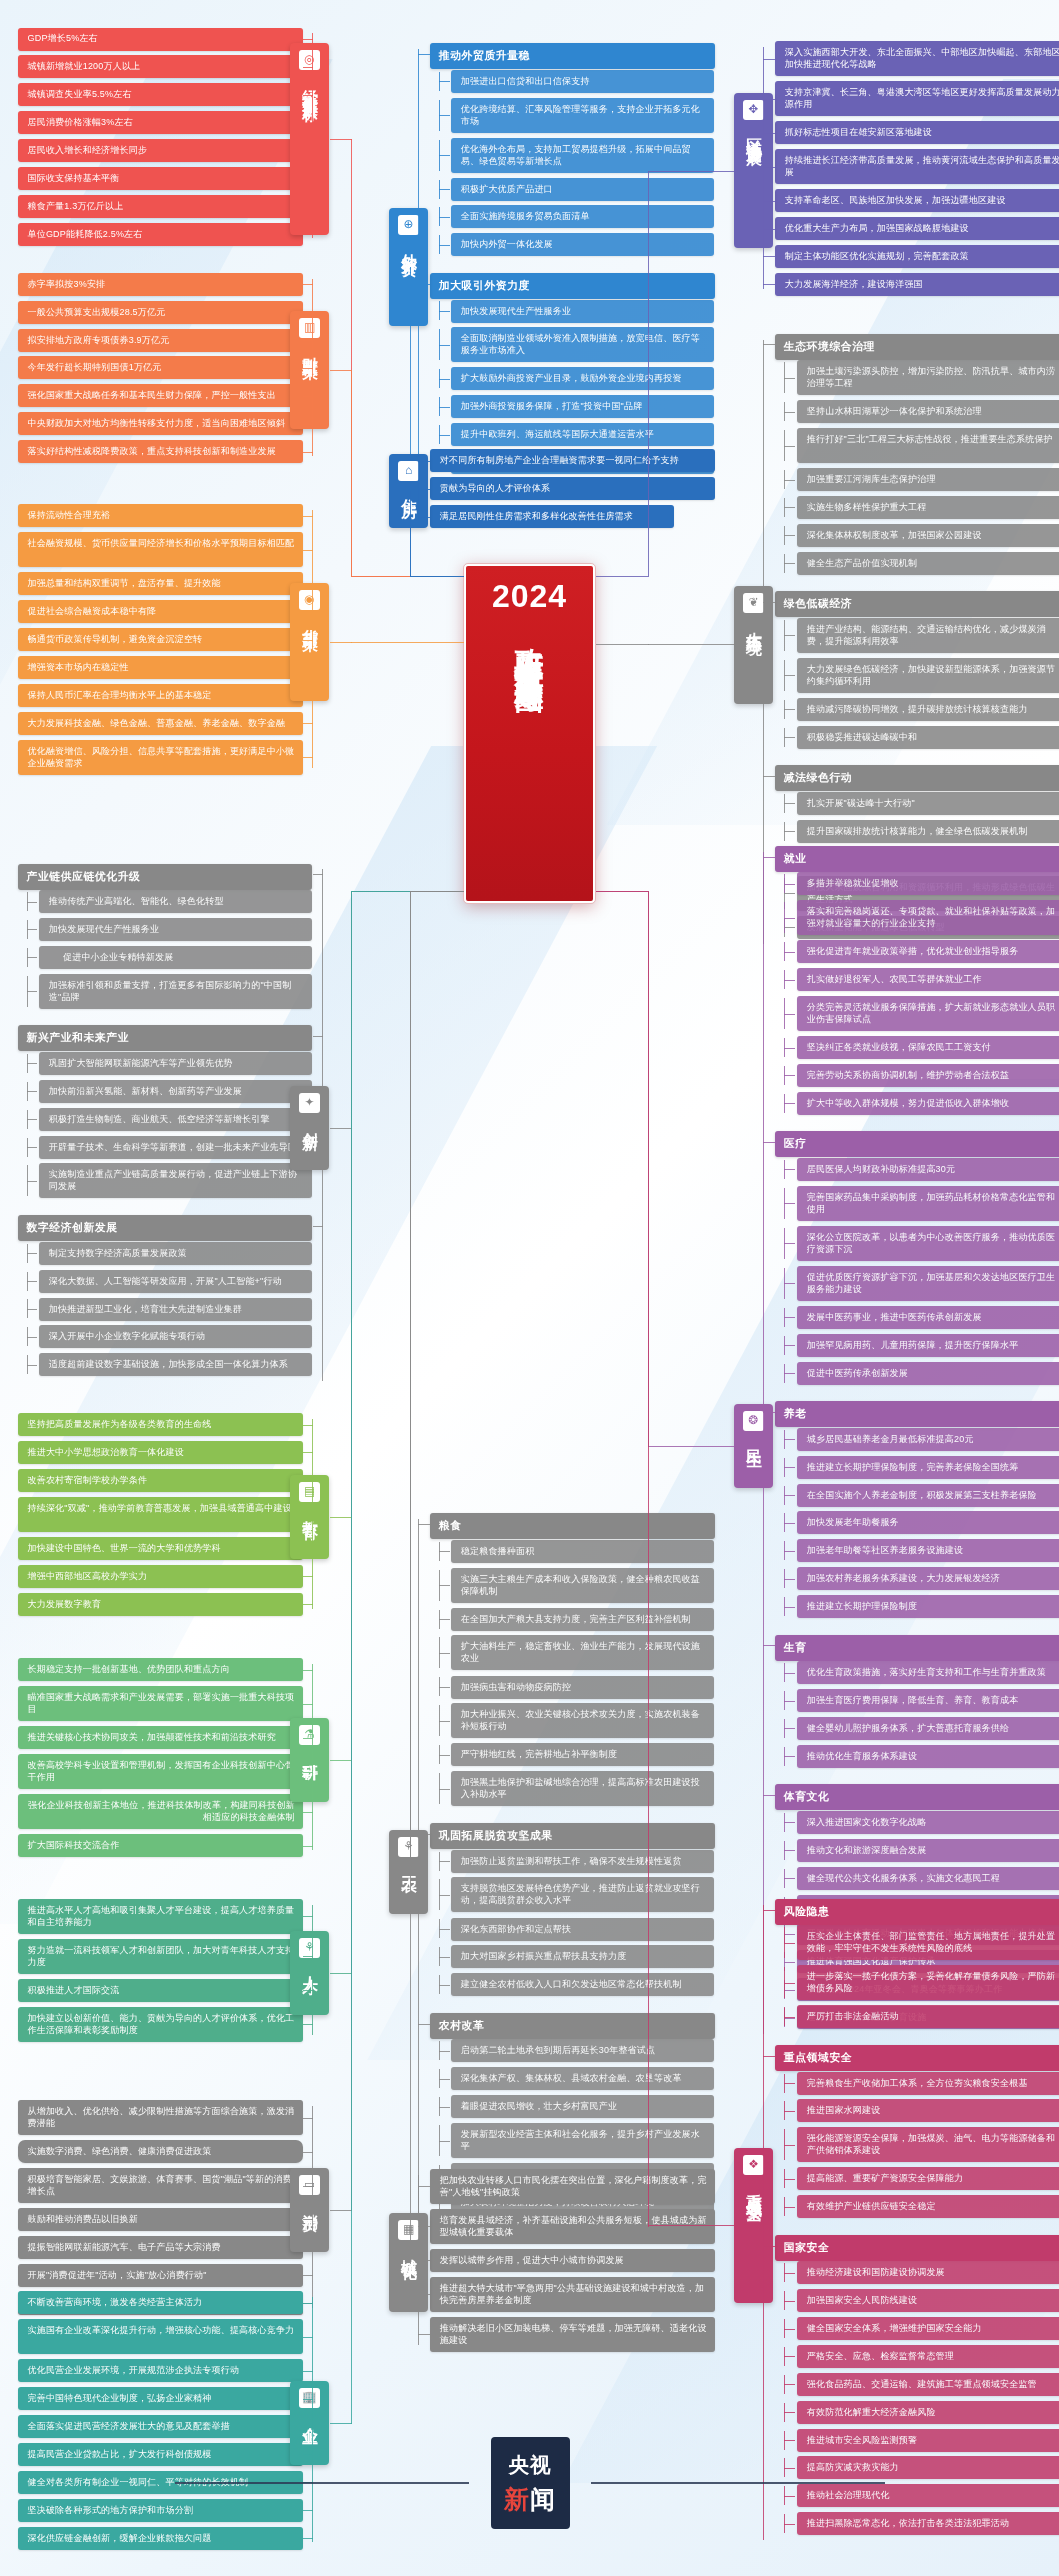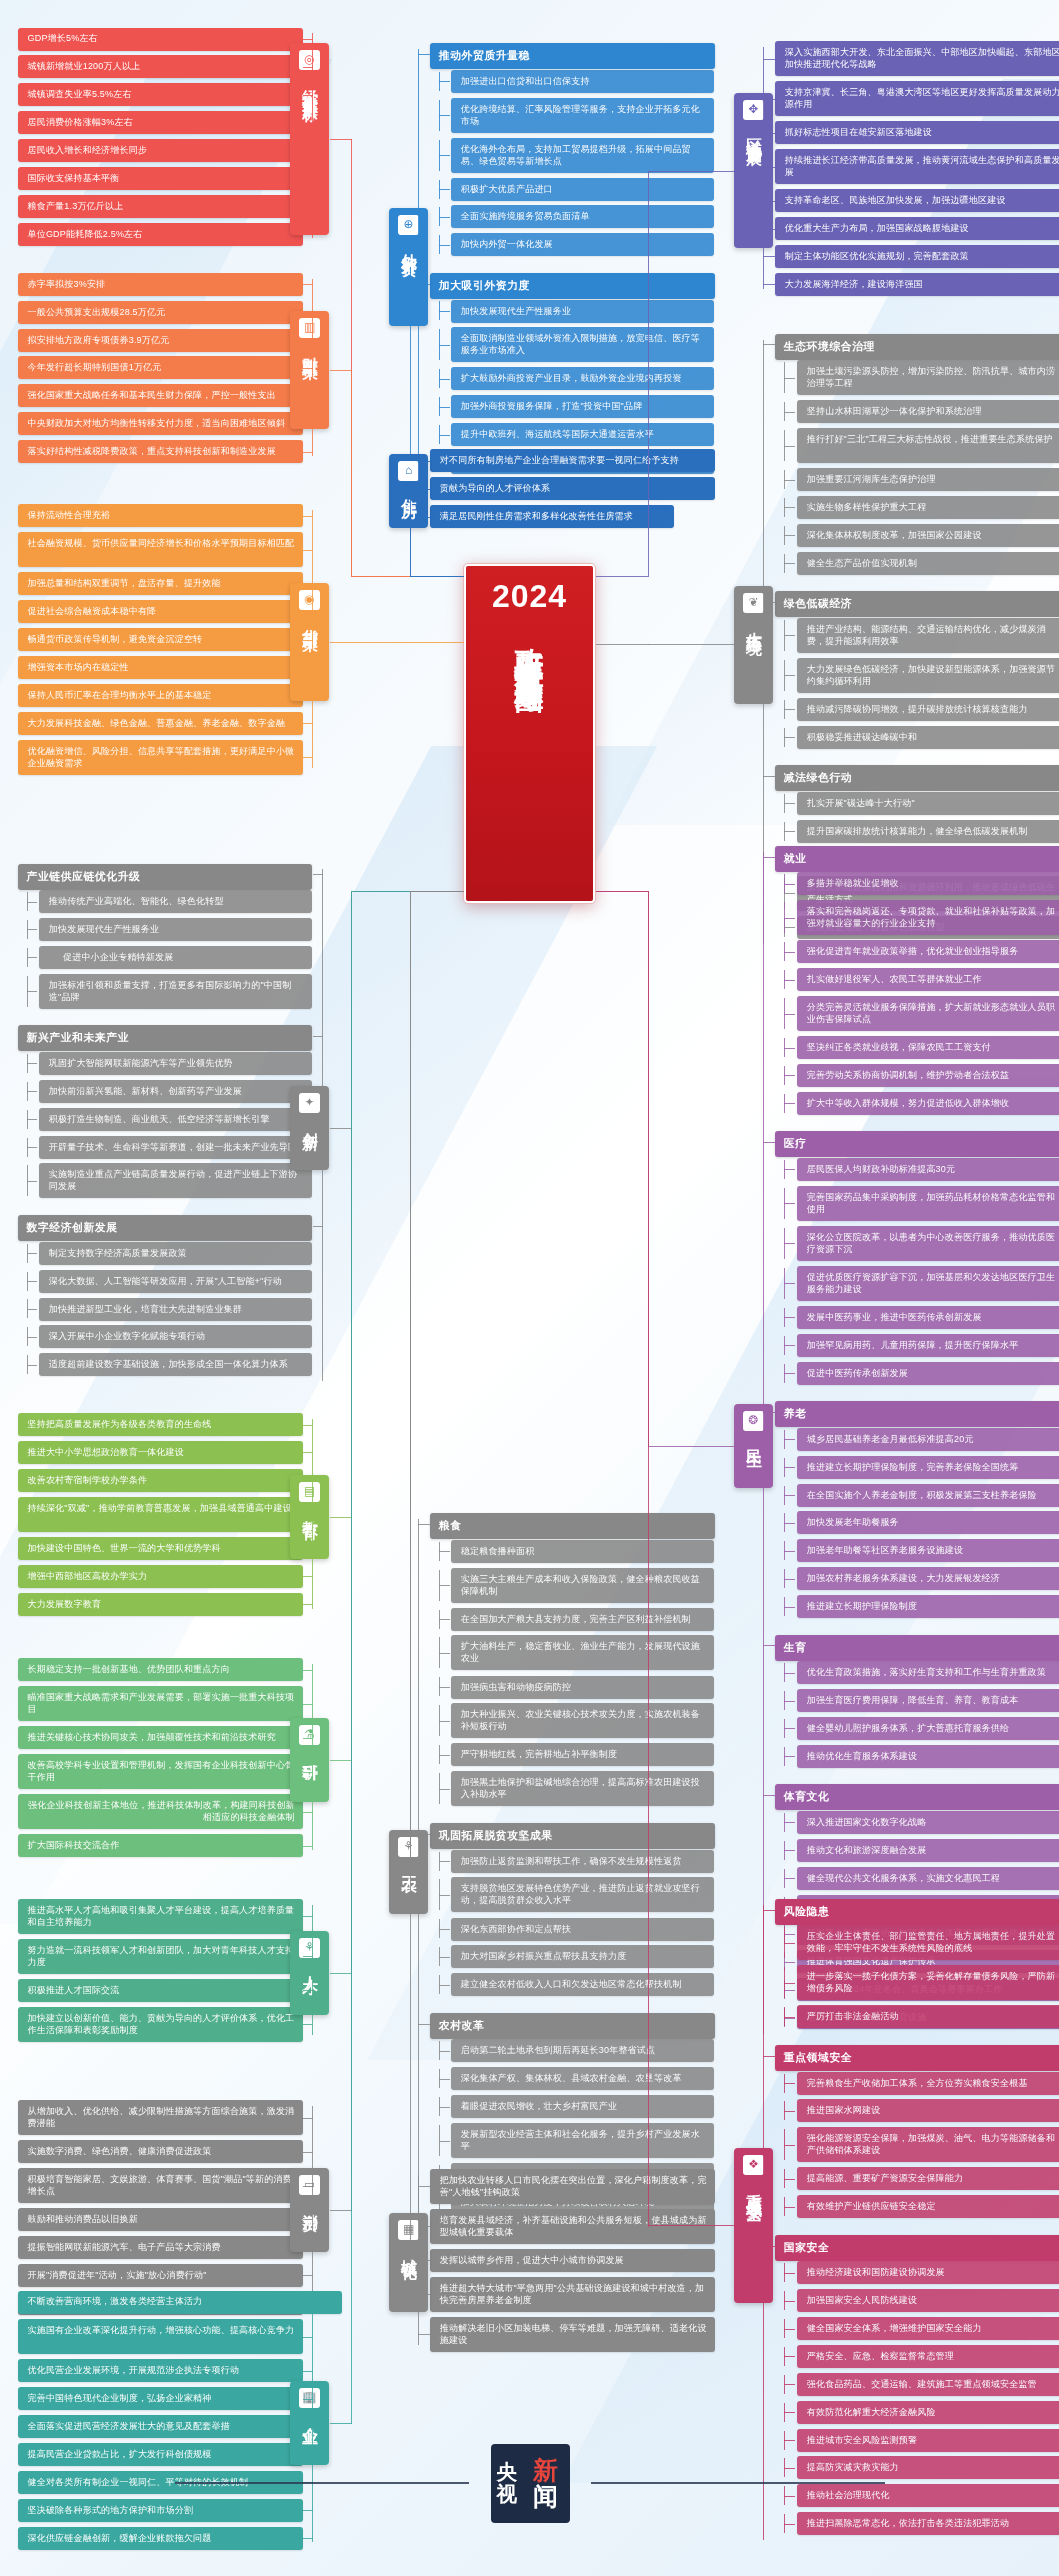--- a/index.html
+++ b/index.html
@@ -58,22 +58,22 @@
   #center-title .tt{
     writing-mode:vertical-rl; text-orientation:upright; color:#fff;
     font-size:29px; font-weight:bold; letter-spacing:2.9px; margin-top:13.7px;
     height:263px; text-align:left;
   }
 
   
   #footer{position:absolute;left:0;right:0;top:2424px;height:118px;z-index:3;
           display:flex;align-items:center;justify-content:center;}
   #footer .rule{height:2px;background:#2b3a55;width:294px;opacity:.85;}
-  #logo{width:79px;height:79px;background:#1d2b45;border-radius:3.9px;margin:0 21.6px;
-        display:flex;flex-direction:row;align-items:center;justify-content:center;gap:11px;padding:5.9px;}
+  #logo{width:79px;height:92px;background:#1d2b45;border-radius:3.9px;margin:0 21.6px;
+        display:flex;flex-direction:column;align-items:center;justify-content:center;gap:11px;padding:5.9px;}
   #logo .l1{color:#fff;font-size:20.6px;font-weight:bold;letter-spacing:1px;line-height:1.05;}
   #logo .l2{font-size:25px;font-weight:bold;letter-spacing:1px;line-height:1.05;}
   #logo .l2 b:first-child{color:#e8453c;}
   #logo .l2 b:last-child{color:#fff;}
 </style>
 </head>
 <body>
 
 <div class="bg-deco">
   <i style="left:-79px;top:59px;width:177px;height:883px;"></i>
@@ -271,21 +271,21 @@
     <div class="ln" style="left:312px;top:1905px;width:1.4px;height:130px;background:#4fae8b;opacity:.85;"></div>
     <div class="ln" style="left:303px;top:1916px;width:9.8px;height:1.4px;background:#4fae8b;opacity:.85;"></div>
     <div class="ln" style="left:303px;top:1956px;width:9.8px;height:1.4px;background:#4fae8b;opacity:.85;"></div>
     <div class="ln" style="left:303px;top:1990px;width:9.8px;height:1.4px;background:#4fae8b;opacity:.85;"></div>
     <div class="ln" style="left:303px;top:2024px;width:9.8px;height:1.4px;background:#4fae8b;opacity:.85;"></div>
     <div class="ln" style="left:312px;top:1973px;width:-21.6px;height:1.4px;background:#4fae8b;opacity:.85;"></div>
     <div class="ln" style="left:330px;top:1973px;width:21.6px;height:1.4px;background:#4fae8b;opacity:.85;"></div>
     <div class="ln" style="left:351px;top:891px;width:1.4px;height:1083px;background:#4fae8b;opacity:.85;"></div>
     <div class="ln" style="left:351px;top:891px;width:113px;height:1.4px;background:#4fae8b;opacity:.85;"></div>
     <div class="leaf" style="left:17.7px;top:2100px;width:285px;min-height:35px;background:#888;">从增加收入、优化供给、减少限制性措施等方面综合施策，激发消费潜能</div>
-    <div class="leaf" style="left:17.7px;top:2140px;width:285px;min-height:23px;background:#888;">实施数字消费、绿色消费、健康消费促进政策</div>
+    <div class="leaf" style="left:17.7px;top:2140px;width:285px;min-height:23px;background:#888;border-radius:7px;">实施数字消费、绿色消费、健康消费促进政策</div>
     <div class="leaf" style="left:17.7px;top:2168px;width:285px;min-height:35px;background:#888;">积极培育智能家居、文娱旅游、体育赛事、国货"潮品"等新的消费增长点</div>
     <div class="leaf" style="left:17.7px;top:2208px;width:285px;min-height:23px;background:#888;">鼓励和推动消费品以旧换新</div>
     <div class="leaf" style="left:17.7px;top:2236px;width:285px;min-height:23px;background:#888;">提振智能网联新能源汽车、电子产品等大宗消费</div>
     <div class="leaf" style="left:17.7px;top:2264px;width:285px;min-height:23px;background:#888;">开展"消费促进年"活动，实施"放心消费行动"</div>
     <div class="leaf" style="left:17.7px;top:2292px;width:285px;min-height:23px;background:#888;">加强消费者权益保护，落实带薪休假制度</div>
     <div class="chip" style="left:290px;top:2168px;height:84px;background:#888;">
       <div class="ico" style="color: rgb(136, 136, 136);">▭</div>
       <div class="cl">消费</div>
     </div>
     <div class="ln" style="left:312px;top:2106px;width:1.4px;height:202px;background:#888;opacity:.85;"></div>
@@ -293,21 +293,21 @@
     <div class="ln" style="left:303px;top:2152px;width:9.8px;height:1.4px;background:#888;opacity:.85;"></div>
     <div class="ln" style="left:303px;top:2186px;width:9.8px;height:1.4px;background:#888;opacity:.85;"></div>
     <div class="ln" style="left:303px;top:2219px;width:9.8px;height:1.4px;background:#888;opacity:.85;"></div>
     <div class="ln" style="left:303px;top:2247px;width:9.8px;height:1.4px;background:#888;opacity:.85;"></div>
     <div class="ln" style="left:303px;top:2275px;width:9.8px;height:1.4px;background:#888;opacity:.85;"></div>
     <div class="ln" style="left:303px;top:2303px;width:9.8px;height:1.4px;background:#888;opacity:.85;"></div>
     <div class="ln" style="left:312px;top:2210px;width:-21.6px;height:1.4px;background:#888;opacity:.85;"></div>
     <div class="ln" style="left:330px;top:2210px;width:21.6px;height:1.4px;background:#888;opacity:.85;"></div>
     <div class="ln" style="left:351px;top:891px;width:1.4px;height:1320px;background:#888;opacity:.85;"></div>
     <div class="ln" style="left:351px;top:891px;width:113px;height:1.4px;background:#888;opacity:.85;"></div>
-    <div class="leaf" style="left:17.7px;top:2291px;width:324px;min-height:23px;background:#3aa8a0;font-family:Liberation Mono, monospace;">不断改善营商环境，激发各类经营主体活力</div>
+    <div class="leaf" style="left:17.7px;top:2291px;width:285px;min-height:23px;background:#3aa8a0;">不断改善营商环境，激发各类经营主体活力</div>
     <div class="leaf" style="left:17.7px;top:2319px;width:285px;min-height:35px;background:#3aa8a0;">实施国有企业改革深化提升行动，增强核心功能、提高核心竞争力</div>
     <div class="leaf" style="left:17.7px;top:2359px;width:285px;min-height:23px;background:#3aa8a0;">优化民营企业发展环境，开展规范涉企执法专项行动</div>
     <div class="leaf" style="left:17.7px;top:2387px;width:285px;min-height:23px;background:#3aa8a0;">完善中国特色现代企业制度，弘扬企业家精神</div>
     <div class="leaf" style="left:17.7px;top:2415px;width:285px;min-height:23px;background:#3aa8a0;">全面落实促进民营经济发展壮大的意见及配套举措</div>
     <div class="leaf" style="left:17.7px;top:2443px;width:285px;min-height:23px;background:#3aa8a0;">提高民营企业贷款占比，扩大发行科创债规模</div>
     <div class="leaf" style="left:17.7px;top:2471px;width:285px;min-height:23px;background:#3aa8a0;">健全对各类所有制企业一视同仁、平等对待的长效机制</div>
     <div class="leaf" style="left:17.7px;top:2499px;width:285px;min-height:23px;background:#3aa8a0;">坚决破除各种形式的地方保护和市场分割</div>
     <div class="leaf" style="left:17.7px;top:2527px;width:285px;min-height:23px;background:#3aa8a0;">深化供应链金融创新，缓解企业账款拖欠问题</div>
     <div class="chip" style="left:290px;top:2381px;height:84px;background:#3aa8a0;">
       <div class="ico" style="color: rgb(58, 168, 160);">🏢</div>

